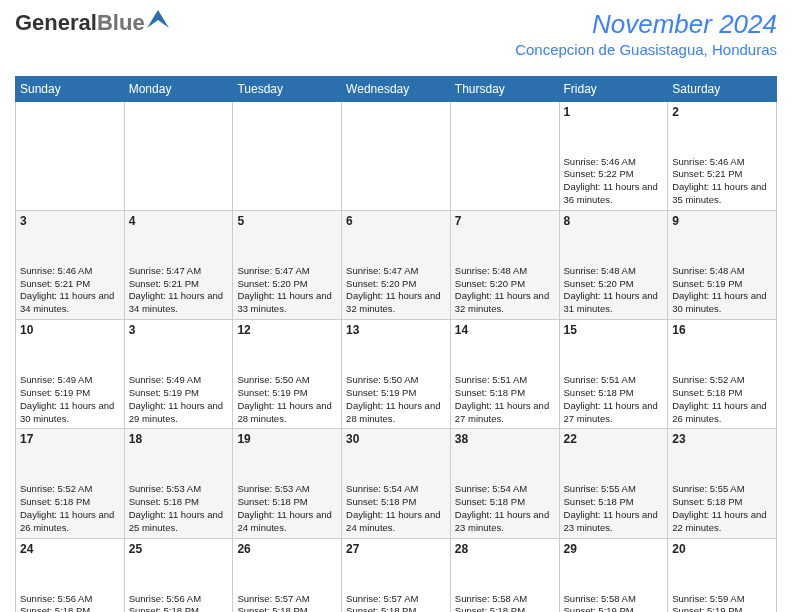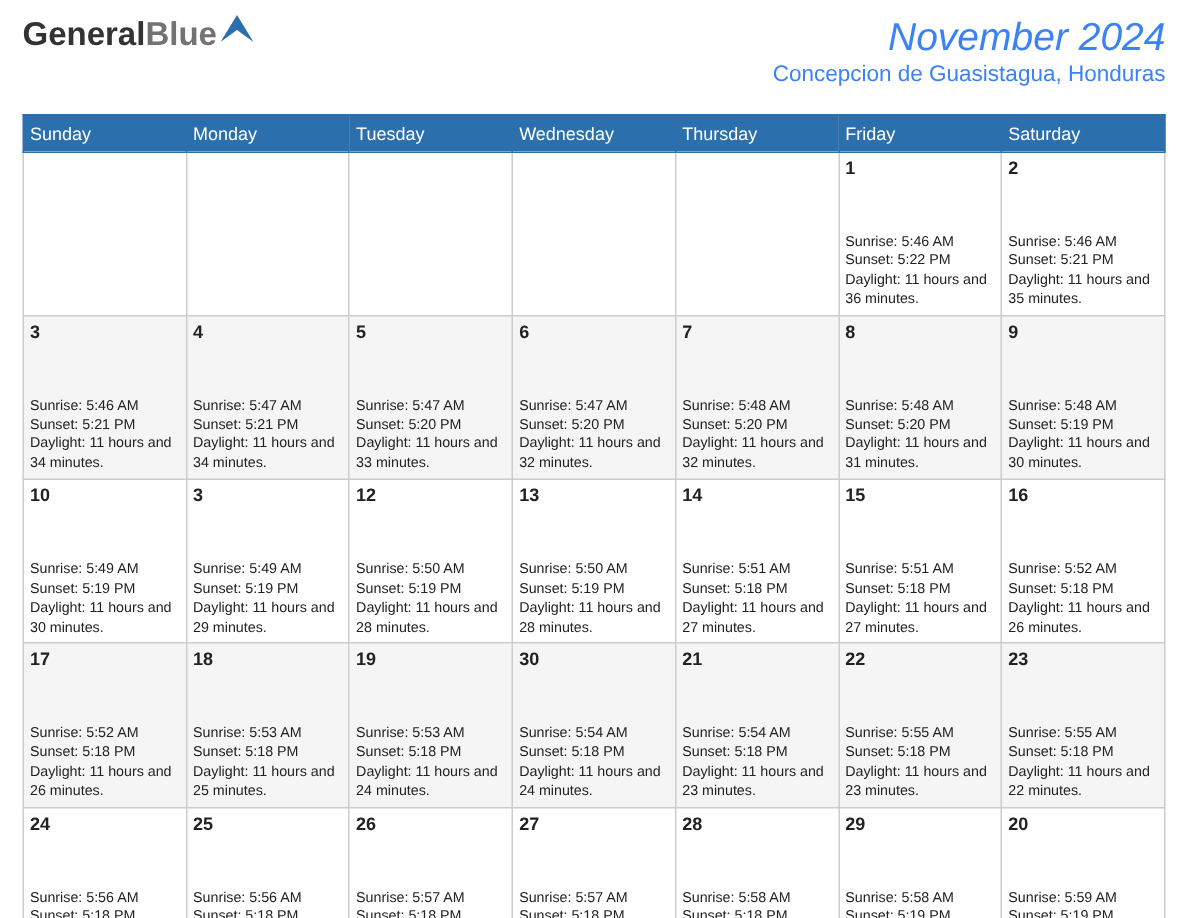--- a/index.html
+++ b/index.html
@@ -240,21 +240,21 @@
 Sunset: 5:18 PM
 Daylight: 11 hours and 24 minutes.</div>
         </td>
         <td>
           <span class="day-num">30</span>
           <div class="day-info">Sunrise: 5:54 AM
 Sunset: 5:18 PM
 Daylight: 11 hours and 24 minutes.</div>
         </td>
         <td>
-          <span class="day-num">21</span>
+          <span class="day-num">38</span>
           <div class="day-info">Sunrise: 5:54 AM
 Sunset: 5:18 PM
 Daylight: 11 hours and 23 minutes.</div>
         </td>
         <td>
           <span class="day-num">22</span>
           <div class="day-info">Sunrise: 5:55 AM
 Sunset: 5:18 PM
 Daylight: 11 hours and 23 minutes.</div>
         </td>

